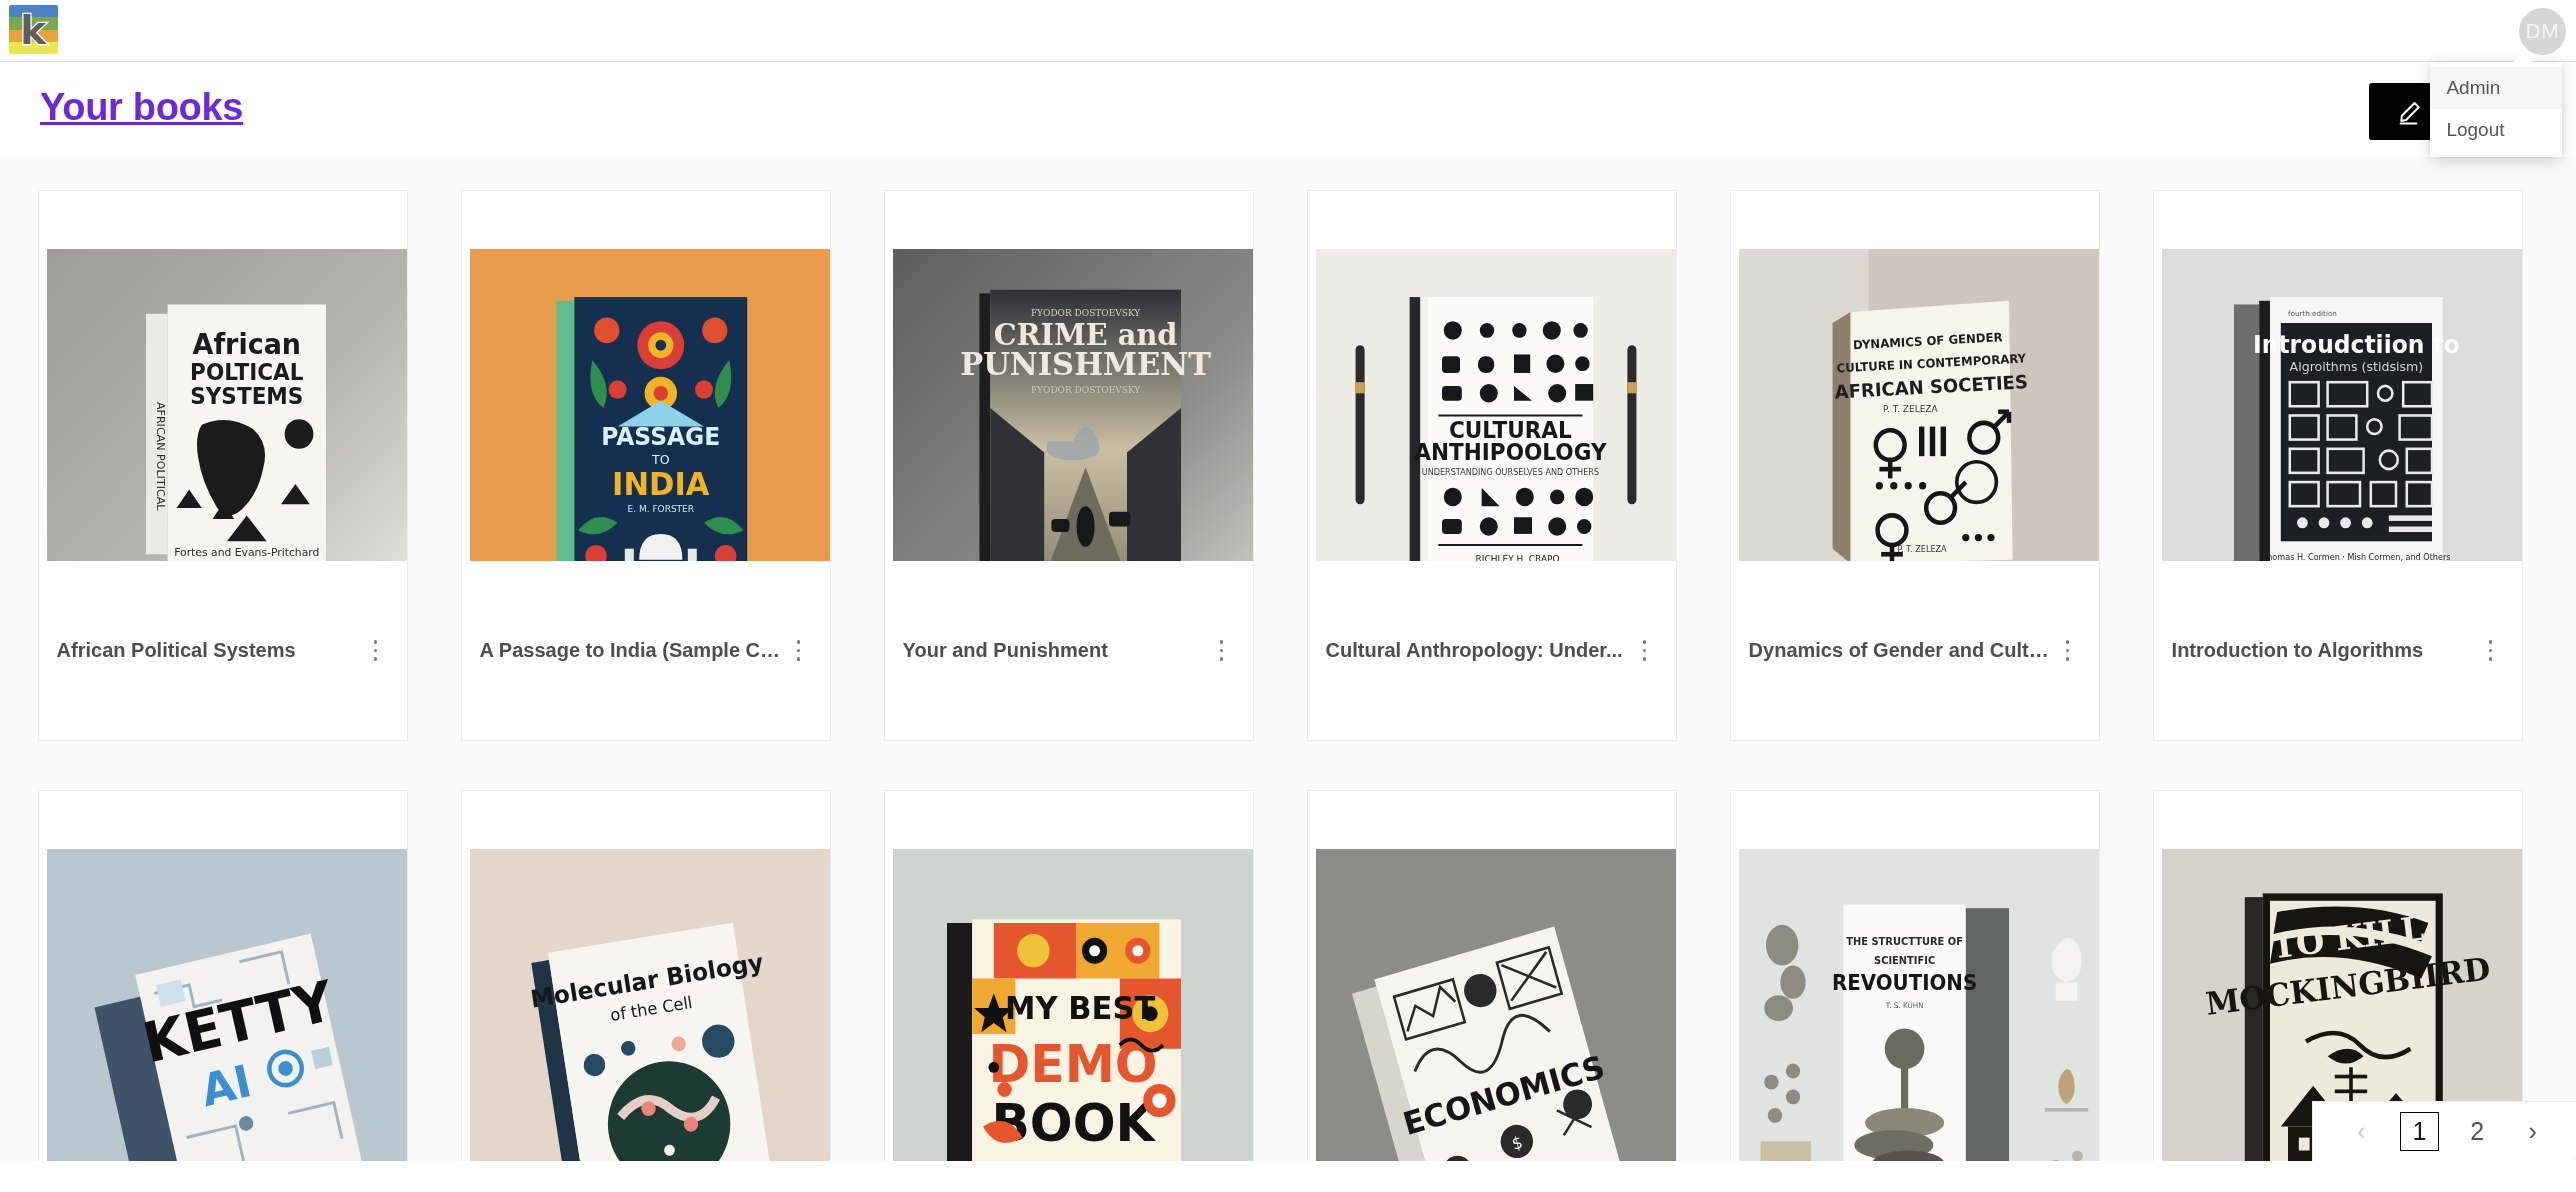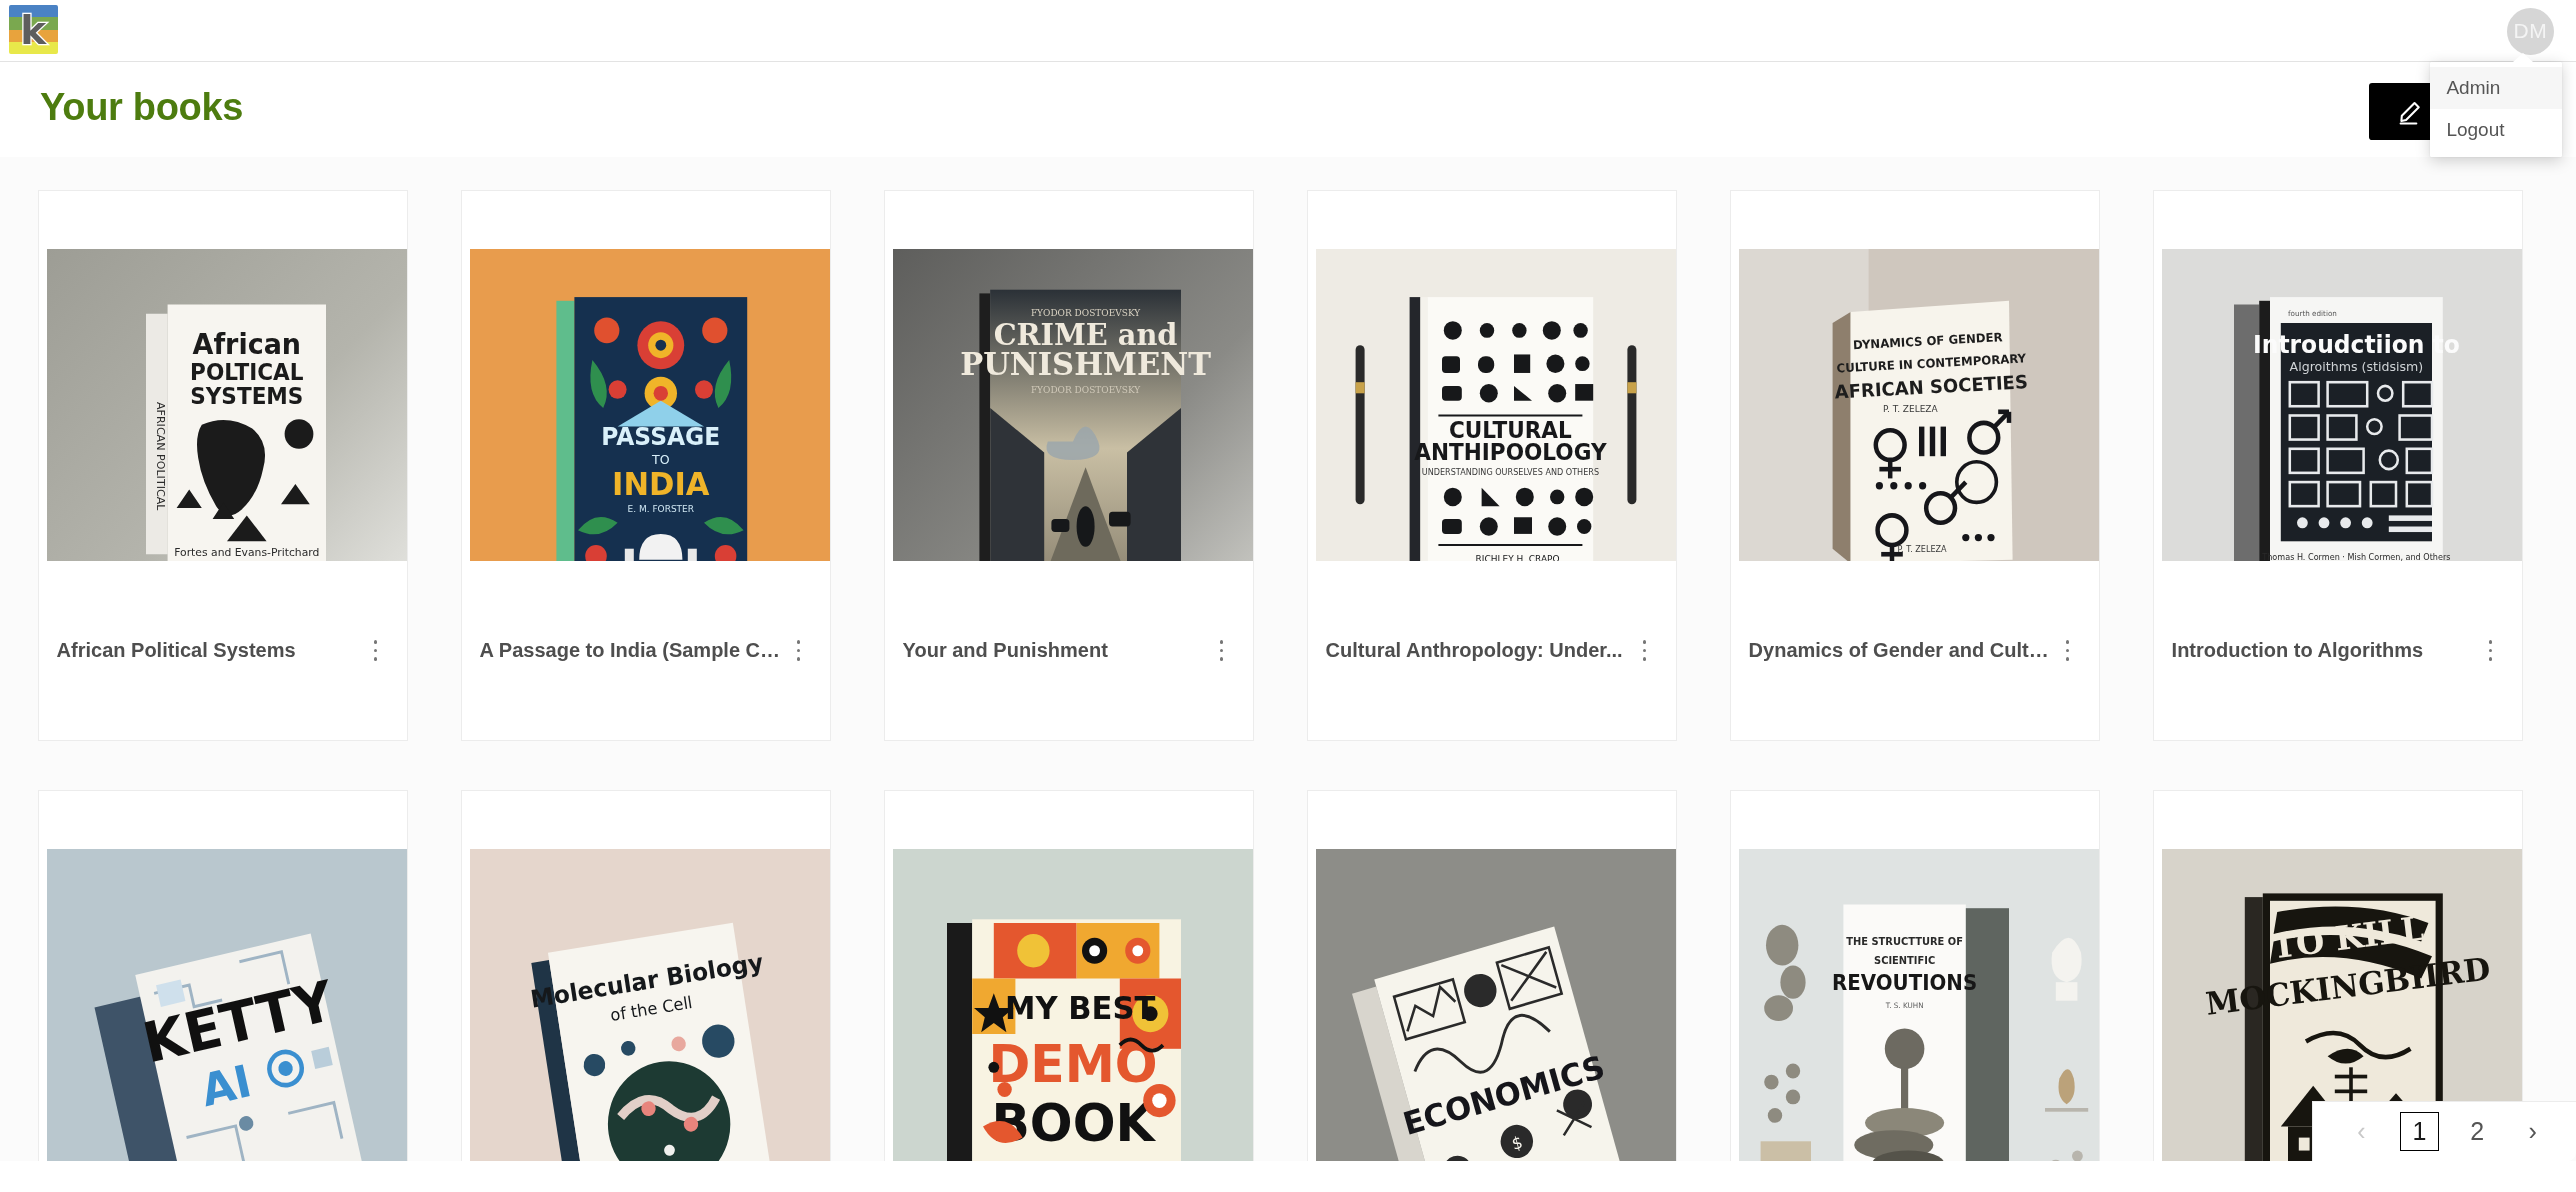--- a/index.html
+++ b/index.html
@@ -31,39 +31,40 @@
     transform: translate(-50%, -50%);
     font-size: 39px; font-weight: bold;
     color: #5e5e5e;
     -webkit-text-stroke: 2.5px #ffffff;
     paint-order: stroke fill;
     line-height: 1;
     font-family: "DejaVu Sans", sans-serif;
   }
 
   .avatar {
-    position: absolute; right: 22px; top: 7.5px;
+    position: absolute; right: 10px; top: 7.5px;
     width: 47px; height: 47px; border-radius: 50%;
     background: #d6d6d6;
     color: #f4f4f4;
     display: flex; align-items: center; justify-content: center;
     font-size: 21px; letter-spacing: 0.6px;
     user-select: none;
   }
 
   
   .pagehead {
     position: absolute; top: 62px; left: 0;
     width: 2576px; height: 96px;
     background: #ffffff;
   }
   .pagetitle {
     position: absolute; left: 40px; top: 24px;
-    font-size: 38px; font-weight: bold; color: #4d7c0f;
+    font-size: 38px; font-weight: bold; color: #6d28d9;
     letter-spacing: -0.3px;
+    text-decoration: underline;
   }
   .newbtn {
     position: absolute; right: 18px; top: 21px;
     height: 57px; min-width: 189px;
     background: #000000; color: #ffffff;
     border: none; border-radius: 3.1px;
     display: flex; align-items: center; gap: 16.4px;
     padding: 0 28px;
     font-size: 28px;
     cursor: pointer;

